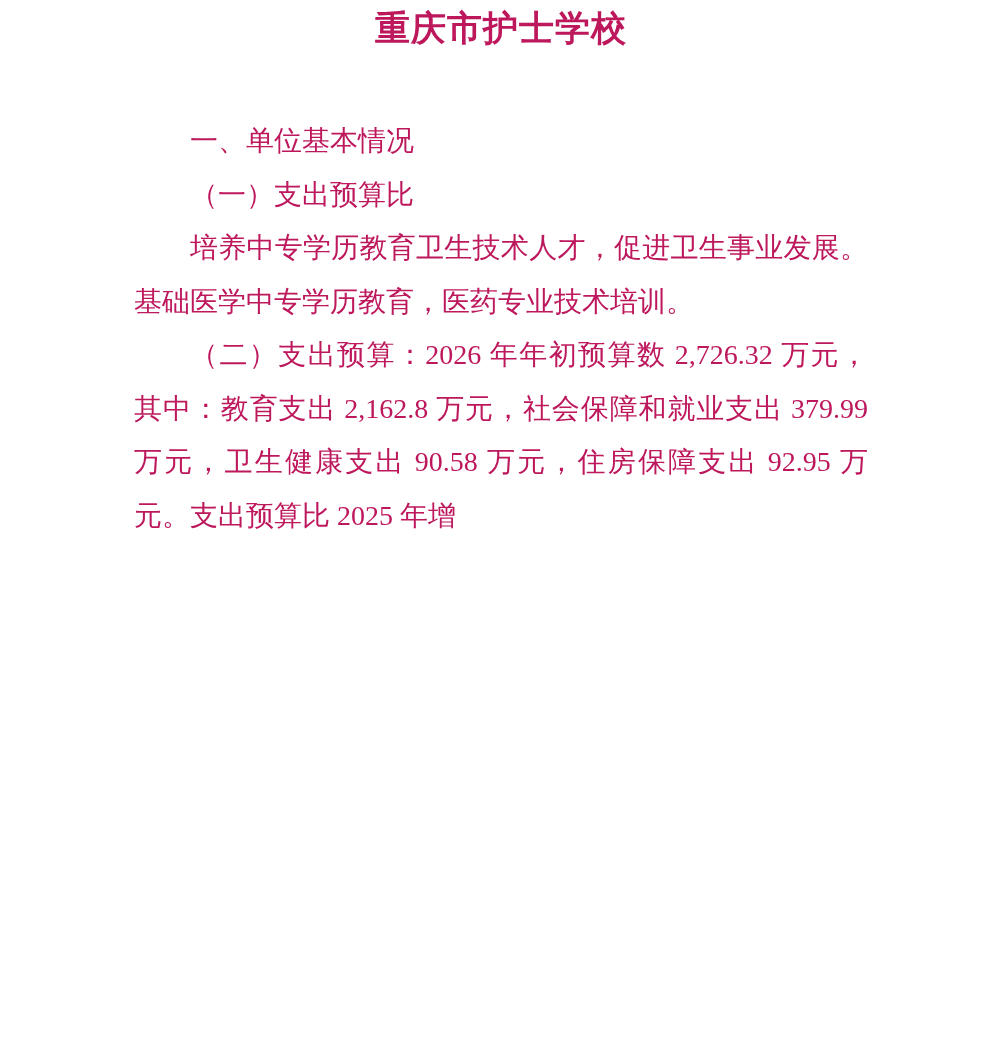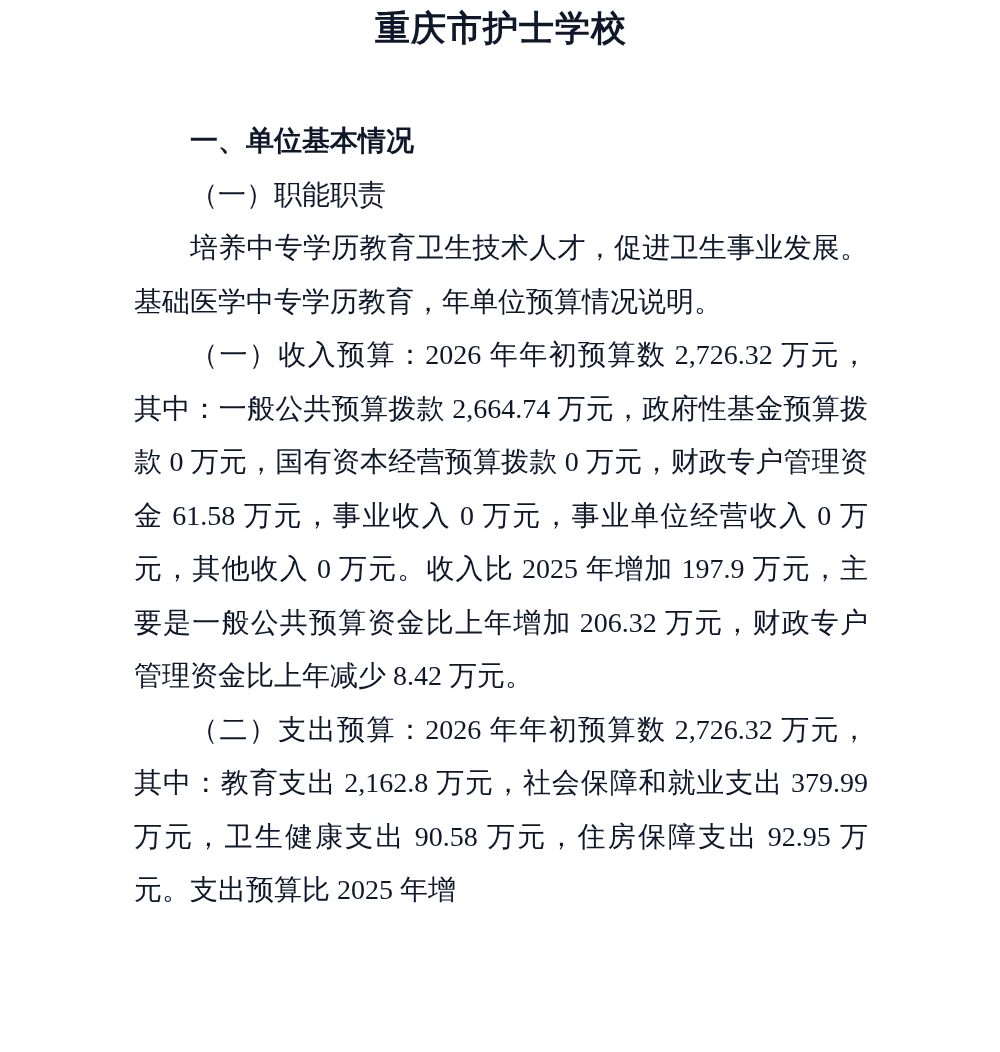--- a/index.html
+++ b/index.html
@@ -8,21 +8,21 @@
     background: #ffffff;
   }
   .page {
     position: relative;
     width: 1000px;
     height: 1052px;
     background: #ffffff;
     box-sizing: border-box;
     padding: 4px 132px 0 134px;
     overflow: hidden;
-    color: #0f172a;
+    color: #be185d;
   }
   .doc-title {
     text-align: center;
     font-family: "Liberation Serif", "DejaVu Serif", serif;
     font-weight: bold;
     font-size: 35px;
     line-height: 50px;
     letter-spacing: 1px;
   }
   .content {
@@ -31,21 +31,21 @@
   .content p {
     margin: 0;
     font-size: 28px;
     line-height: 53.5px;
     text-align: justify;
     text-indent: 2em;
     word-break: break-all;
   }
   .heading {
     font-family: "Liberation Sans", "DejaVu Sans", sans-serif;
-    font-weight: bold;
+    font-weight: normal;
     font-size: 29px;
     text-indent: 1.7em;
   }
   .subheading {
     font-family: "Liberation Serif", "DejaVu Serif", serif;
     font-weight: normal;
   }
   .para {
     font-family: "Liberation Serif", "DejaVu Serif", serif;
   }
@@ -56,26 +56,25 @@
 <div class="page">
 
   <div class="doc-title">
     <div>重庆市护士学校</div>
   </div>
 
   <div class="content">
 
     <p class="heading">一、单位基本情况</p>
 
-    <p class="subheading">（一）职能职责</p>
+    <p class="subheading">（一）支出预算比</p>
 
-    <p class="para">培养中专学历教育卫生技术人才，促进卫生事业发展。基础医学中专学历教育，年单位预算情况说明。</p>
+    <p class="para">培养中专学历教育卫生技术人才，促进卫生事业发展。基础医学中专学历教育，医药专业技术培训。</p>
 
 
 
 
-    <p class="para">（一）收入预算：2026 年年初预算数 2,726.32 万元，其中：一般公共预算拨款 2,664.74 万元，政府性基金预算拨款 0 万元，国有资本经营预算拨款 0 万元，财政专户管理资金 61.58 万元，事业收入 0 万元，事业单位经营收入 0 万元，其他收入 0 万元。收入比 2025 年增加 197.9 万元，主要是一般公共预算资金比上年增加 206.32 万元，财政专户管理资金比上年减少 8.42 万元。</p>
 
     <p class="para">（二）支出预算：2026 年年初预算数 2,726.32 万元，其中：教育支出 2,162.8 万元，社会保障和就业支出 379.99 万元，卫生健康支出 90.58 万元，住房保障支出 92.95 万元。支出预算比 2025 年增</p>
 
   </div>
 
 </div>
 
 </body></html>

